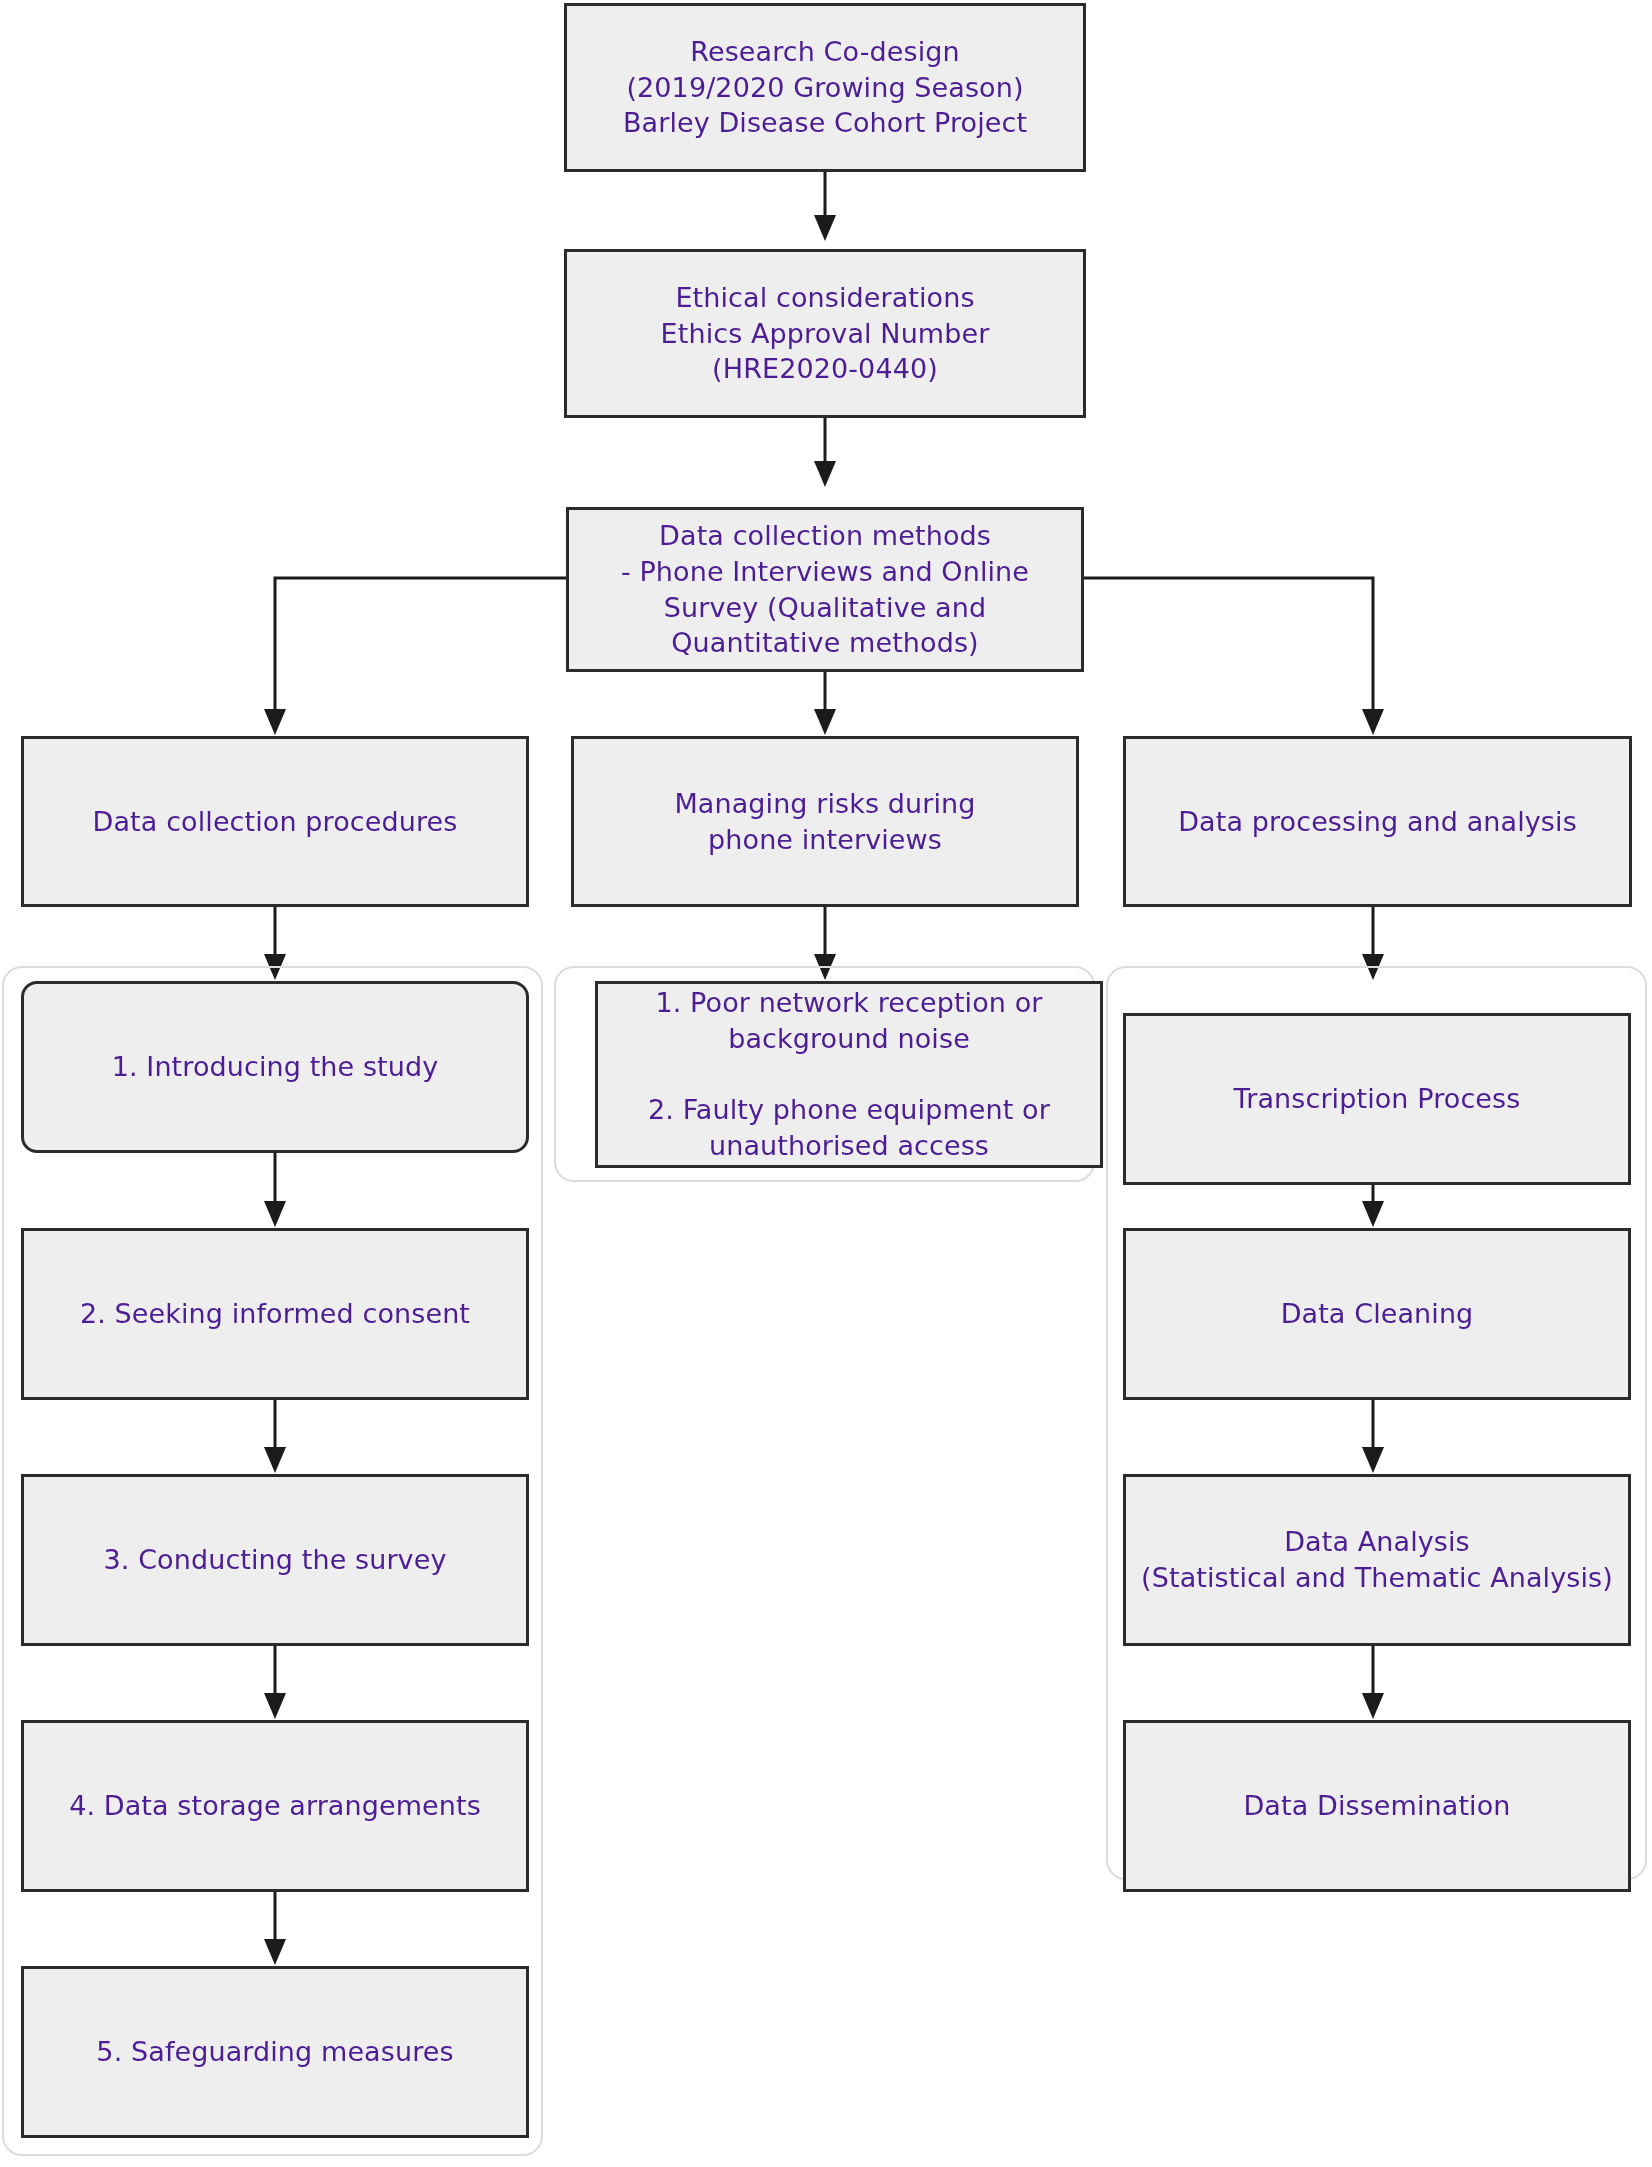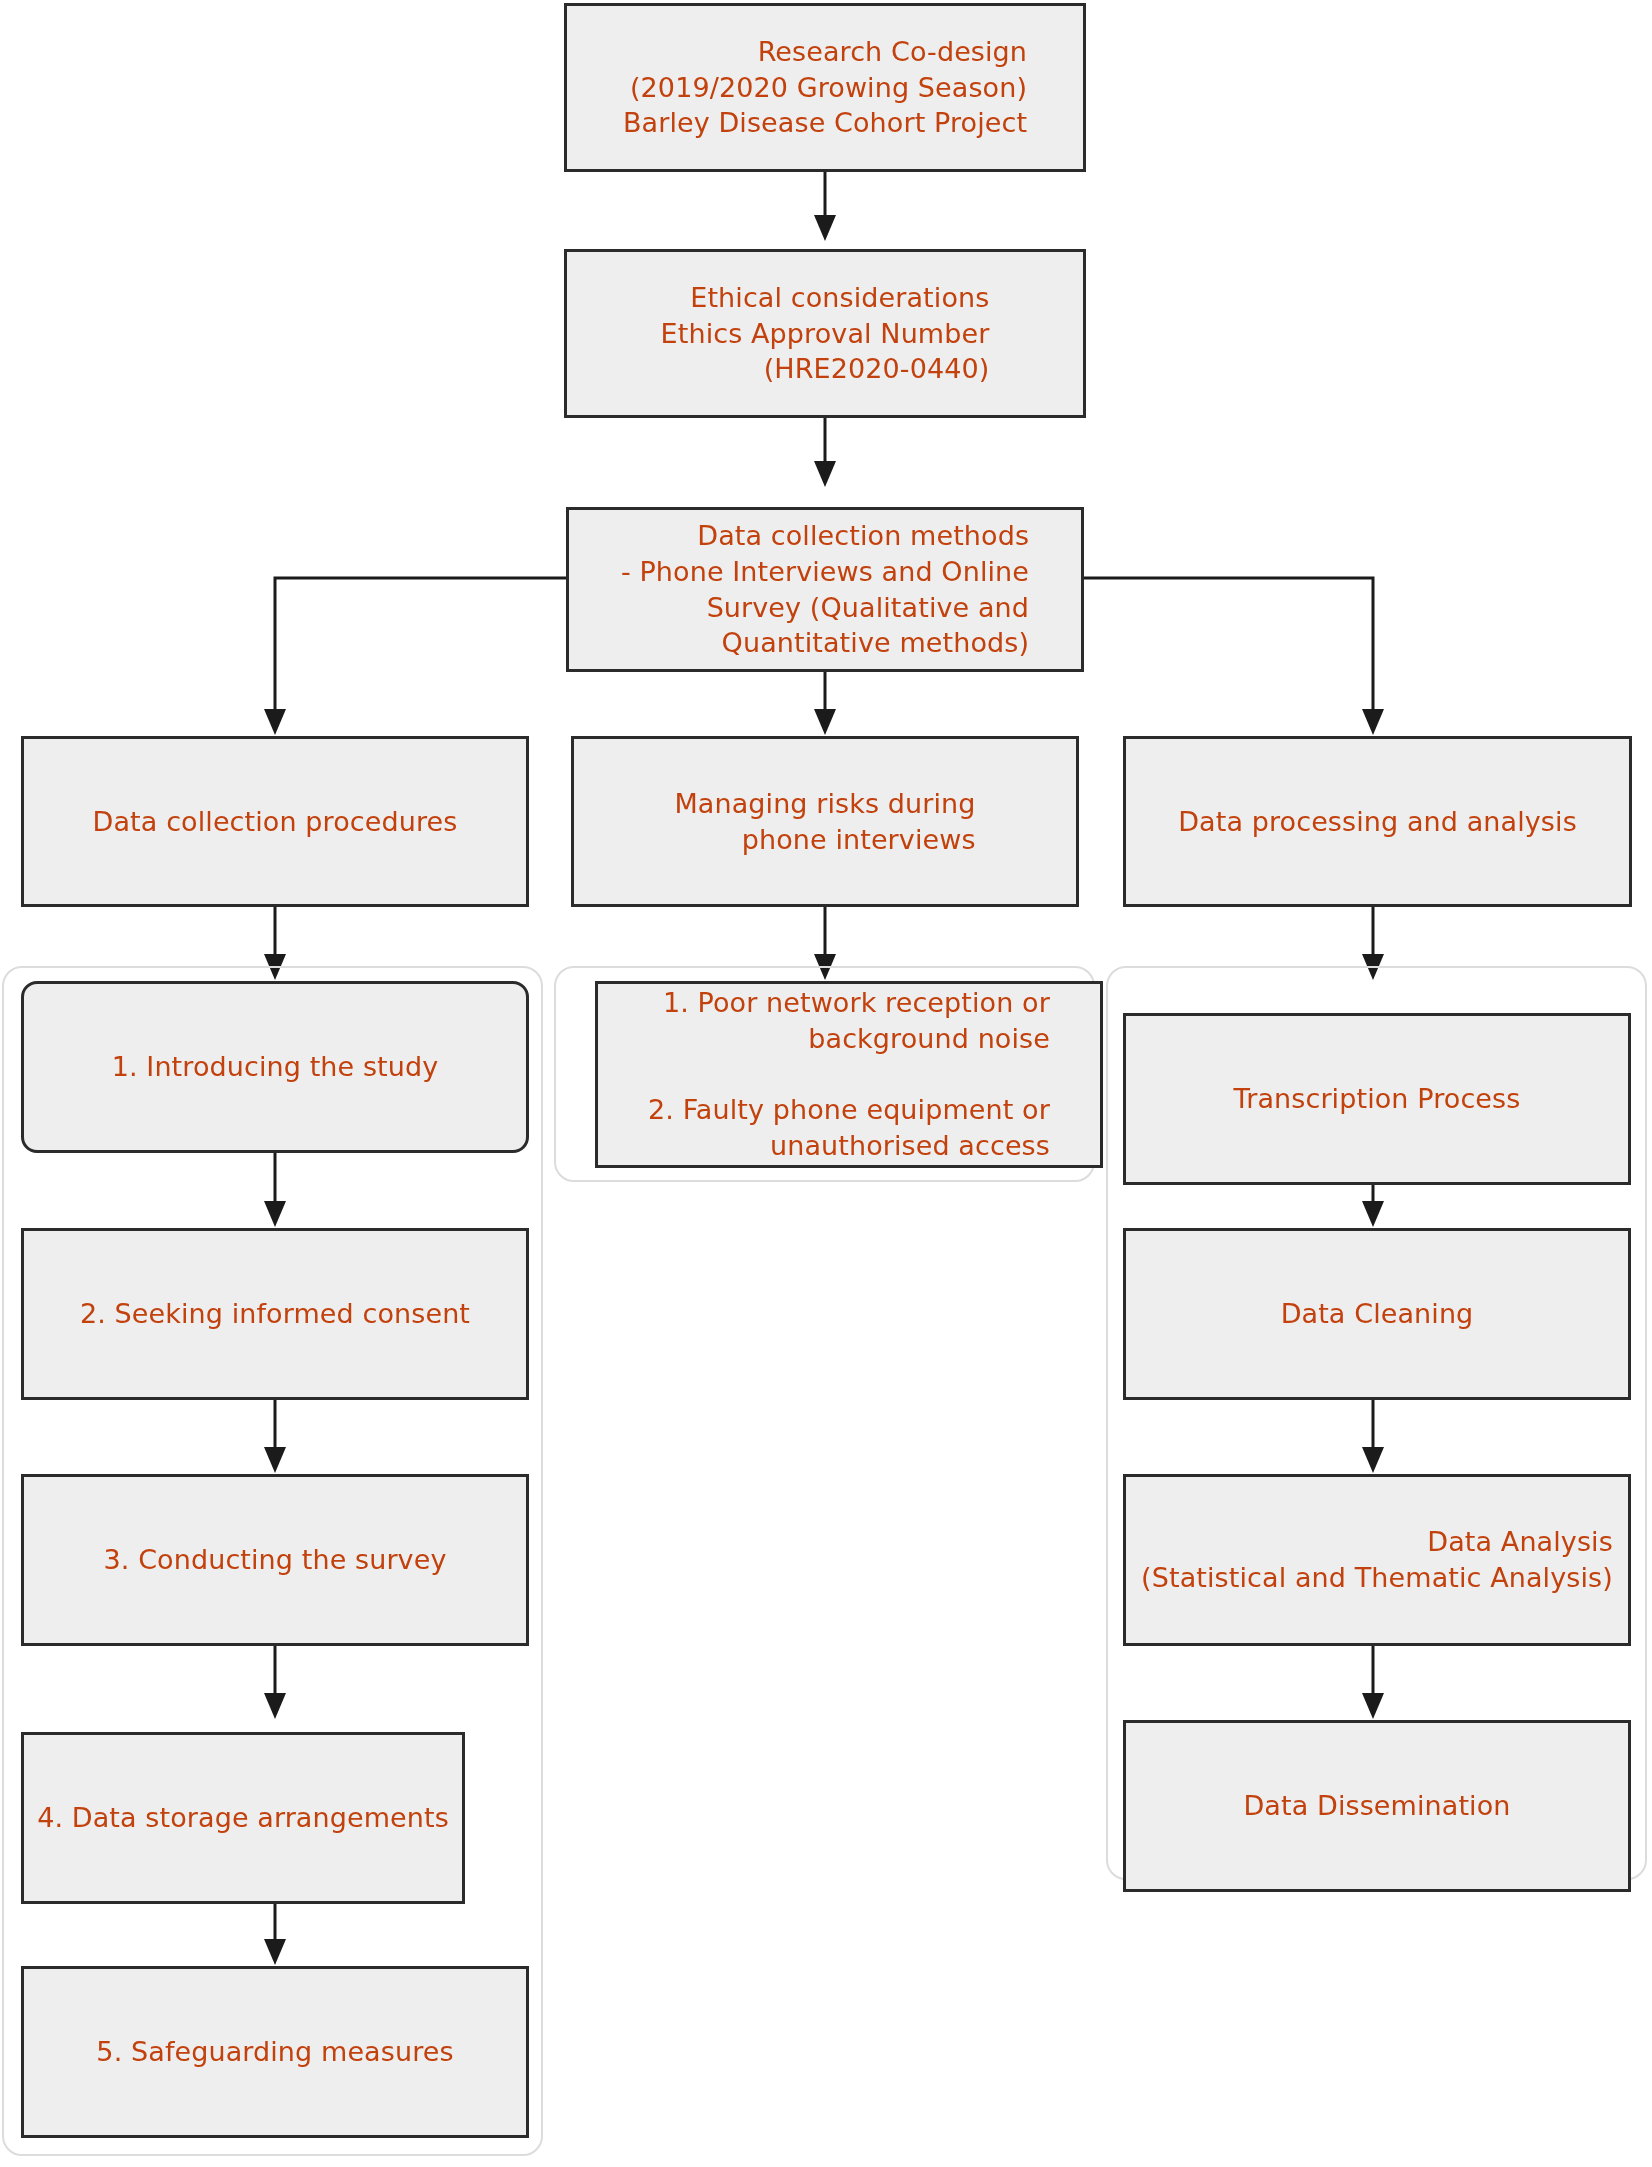--- a/index.html
+++ b/index.html
@@ -27,22 +27,22 @@
   }
   
   .node {
     position: absolute;
     box-sizing: border-box;
     border: 3px solid #2b2b2b;
     background: #eeeeee;
     display: flex;
     align-items: center;
     justify-content: center;
-    text-align: right;
-    color: #c2410c;
+    text-align: center;
+    color: #4c1d95;
     font-size: 27px;
     line-height: 1.32;
     letter-spacing: 0.1px;
     padding: 20px 10px;
   }
   .node .txt {
     display: block;
     white-space: pre-line;
   }
   
@@ -186,21 +186,21 @@
 
   <div class="node" style="left:21px; top:981px; width:508px; height:172px;border-radius:16px;">
     <span class="txt">1. Introducing the study</span>
   </div>
   <div class="node" style="left:21px; top:1228px; width:508px; height:172px;">
     <span class="txt">2. Seeking informed consent</span>
   </div>
   <div class="node" style="left:21px; top:1474px; width:508px; height:172px;">
     <span class="txt">3. Conducting the survey</span>
   </div>
-  <div class="node" style="left:21px; top:1720px; width:444px; height:172px;margin-top:12px;">
+  <div class="node" style="left:21px; top:1720px; width:508px; height:172px;">
     <span class="txt">4. Data storage arrangements</span>
   </div>
   <div class="node" style="left:21px; top:1966px; width:508px; height:172px;">
     <span class="txt">5. Safeguarding measures</span>
   </div>
 
   <div class="node" style="left:1123px; top:981px; width:508px; height:172px;margin-top:32px;">
     <span class="txt">Transcription Process</span>
   </div>
   <div class="node" style="left:1123px; top:1228px; width:508px; height:172px;">

